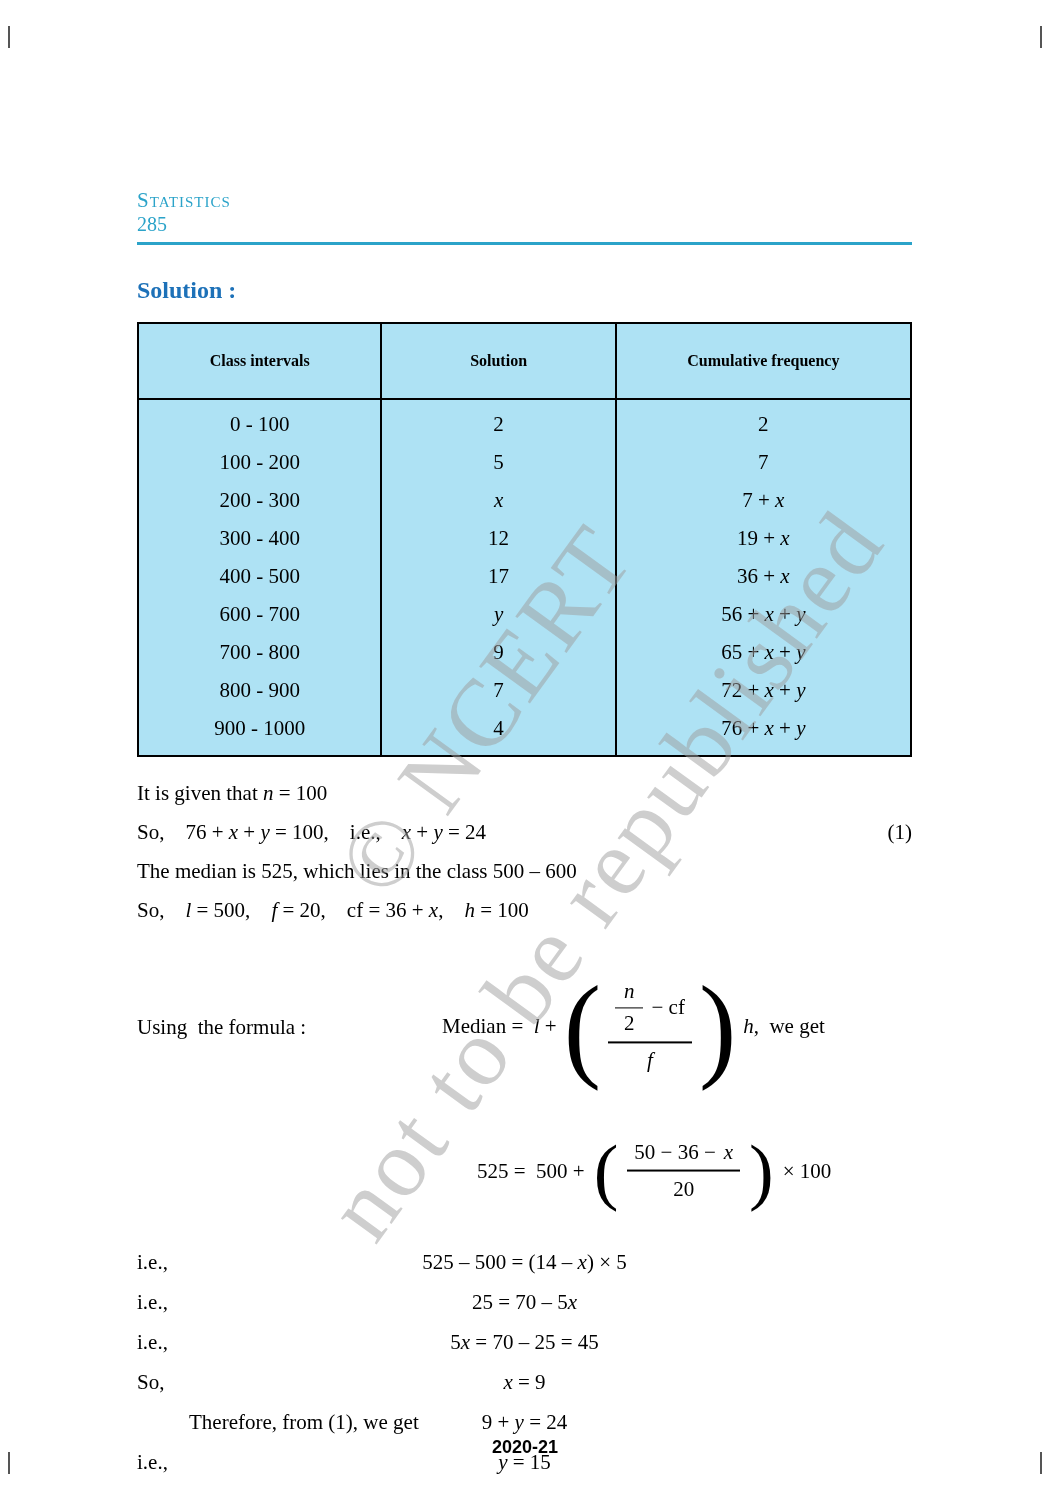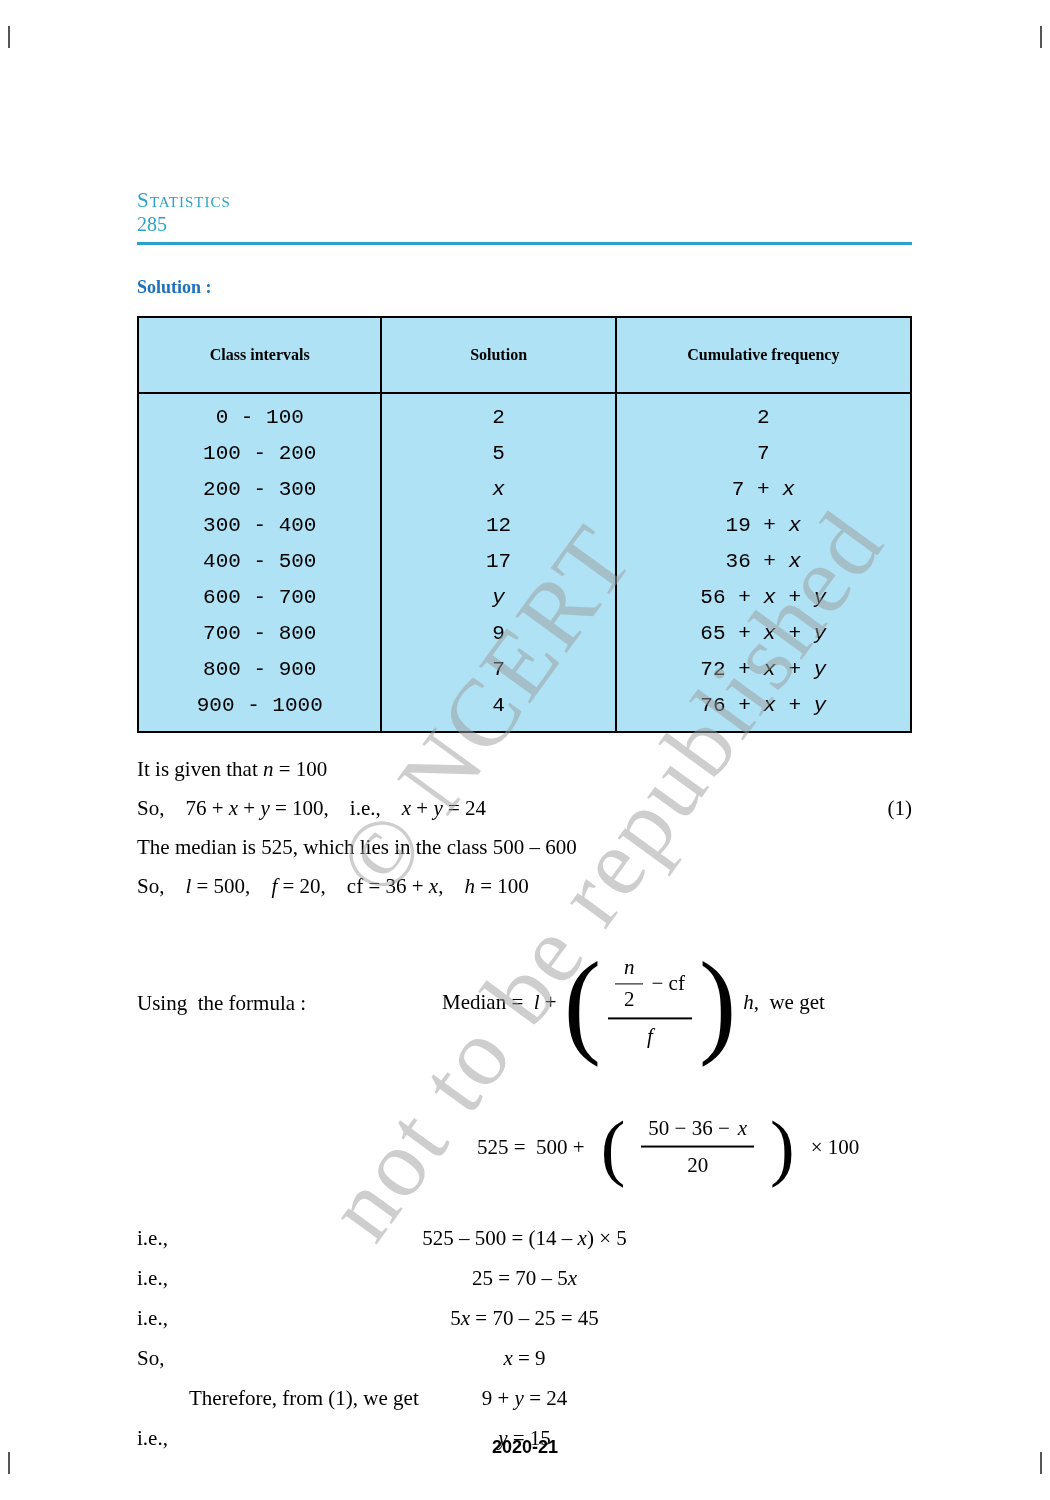--- a/index.html
+++ b/index.html
@@ -28,37 +28,37 @@
   .content{position:absolute;left:137px;width:775px;top:188px;}
 
   .page-header{display:flex;justify-content:space-between;align-items:baseline;flex-direction:column;}
   .page-header .title{
     font-variant:small-caps;color:var(--accent-teal);
     font-size:21px;letter-spacing:1px;
   }
   .page-header .pageno{color:var(--accent-teal);font-size:20px;}
   .header-rule{height:3px;background:var(--accent-teal);margin-top:6px;}
 
-  .solution{margin-top:32px;color:var(--solution-blue);font-weight:bold;font-size:18px;}
+  .solution{margin-top:32px;color:var(--solution-blue);font-weight:bold;font-size:24px;}
 
   table.class-table{
     margin-top:18px;width:100%;
     border-collapse:collapse;
     background:var(--table-bg);
     border:2px solid #000;
     text-align:center;
   }
   table.class-table th{
     border:2px solid #000;
     font-size:16px;font-weight:bold;
     padding:28px 6px;
   }
   table.class-table td{
     border-left:2px solid #000;border-right:2px solid #000;
-    font-size:21px;padding:6.5px 6px;font-family:Liberation Mono, monospace;
+    font-size:21px;padding:6.5px 6px;
   }
   table.class-table col.c1{width:31.5%;}
   table.class-table col.c2{width:30.3%;}
   table.class-table col.c3{width:38.2%;}
   table.class-table tbody tr:first-child td{padding-top:12px;}
   table.class-table tbody tr:last-child td{padding-bottom:14px;}
 
   .text-block{margin-top:24px;font-size:21px;}
   .body-line{margin-bottom:15px;line-height:1.15;}
   .prewrap{white-space:pre-wrap;}
@@ -66,21 +66,21 @@
 
   
   .formula-row{position:relative;margin-top:34px;height:140px;font-size:21px;}
   .formula-label{position:absolute;left:0;top:50%;transform:translateY(-50%);}
   .median-expr{
     position:absolute;left:305px;top:50%;transform:translateY(-50%);
     display:flex;align-items:center;gap:7px;white-space:nowrap;
   }
   .eq2-row{margin-top:26px;height:96px;position:relative;font-size:21px;}
   .eq2-expr{position:absolute;left:340px;top:50%;transform:translateY(-50%);
-    display:flex;align-items:center;gap:16px;white-space:nowrap;}
+    display:flex;align-items:center;gap:9px;white-space:nowrap;}
 
   .frac{display:inline-flex;flex-direction:column;align-items:center;vertical-align:middle;}
   .frac .frac-num{display:flex;align-items:center;justify-content:center;gap:8px;padding:0 7px 5px;}
   .frac .frac-den{border-top:2px solid #000;align-self:stretch;display:flex;justify-content:center;padding:5px 7px 0;}
   .frac-inner .frac-num{padding:0 9px 3px;}
   .frac-inner .frac-den{border-top:1.8px solid #000;padding:3px 9px 0;}
 
   .paren{font-family:"Liberation Serif",serif;line-height:.85;user-select:none;}
   .paren-lg{font-size:112px;transform:scaleY(1.04);}
   .paren-md{font-size:74px;}

